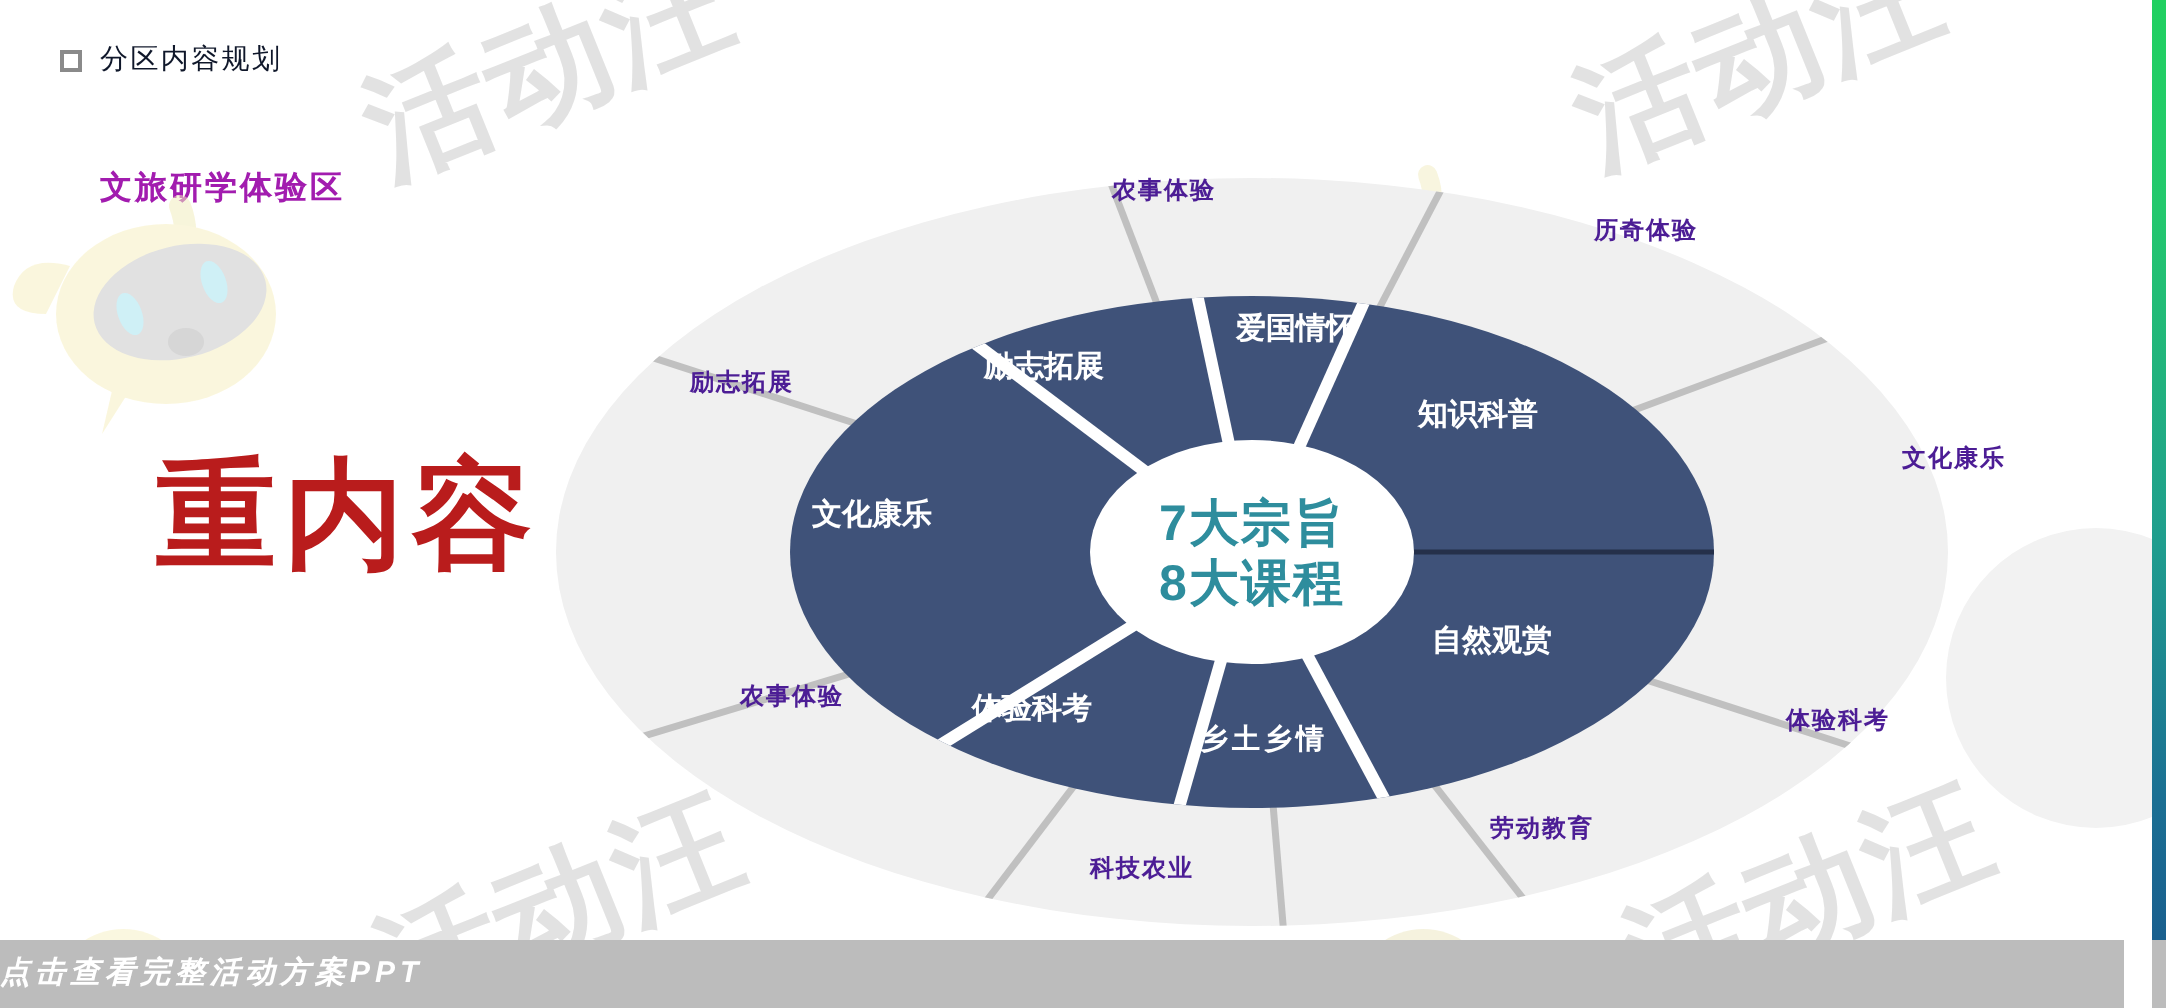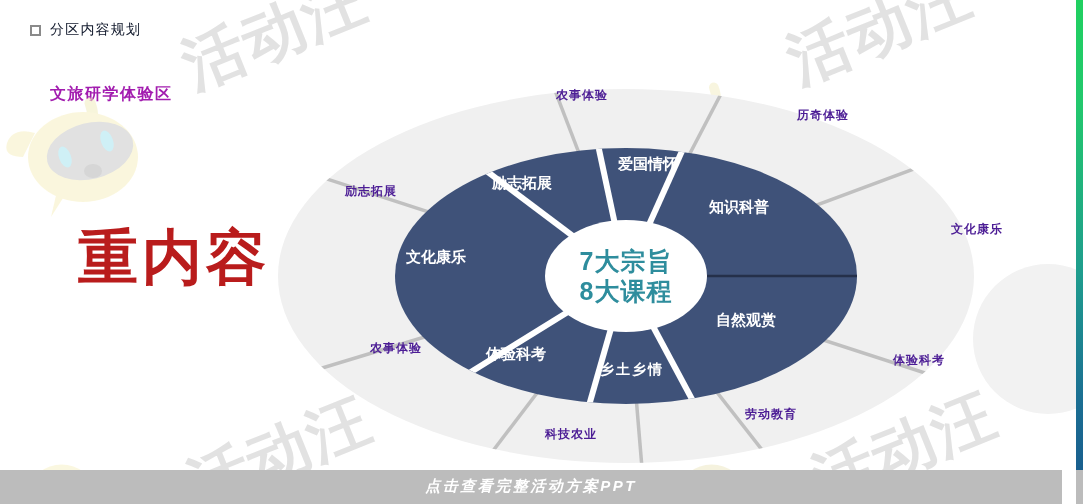--- a/index.html
+++ b/index.html
@@ -72,21 +72,21 @@
     white-space:nowrap; pointer-events:none; letter-spacing:2px;
   }
   .wm-mascot { position:absolute; pointer-events:none; }
 
   
   #bottom-bar {
     position:absolute; left:0; bottom:0; width:1062px; height:34px;
     background:#bcbcbc; overflow:hidden;
   }
   #bottom-bar-text {
-    position:absolute; left:0; right:0; top:7px; text-align:center;
+    position:absolute; left:0; right:0; top:7px; text-align:left;
     font-size:15px; font-weight:bold; font-style:italic; color:#ffffff;
     letter-spacing:2.5px;
   }
 
   
   #right-rail {
     position:absolute; right:0; top:0; width:7px; height:470px;
     background:linear-gradient(180deg,#20d060 0%,#23c86d 22%,#1f9d8e 58%,#1b6f93 85%,#195f8e 100%);
   }
   #right-rail-foot {

